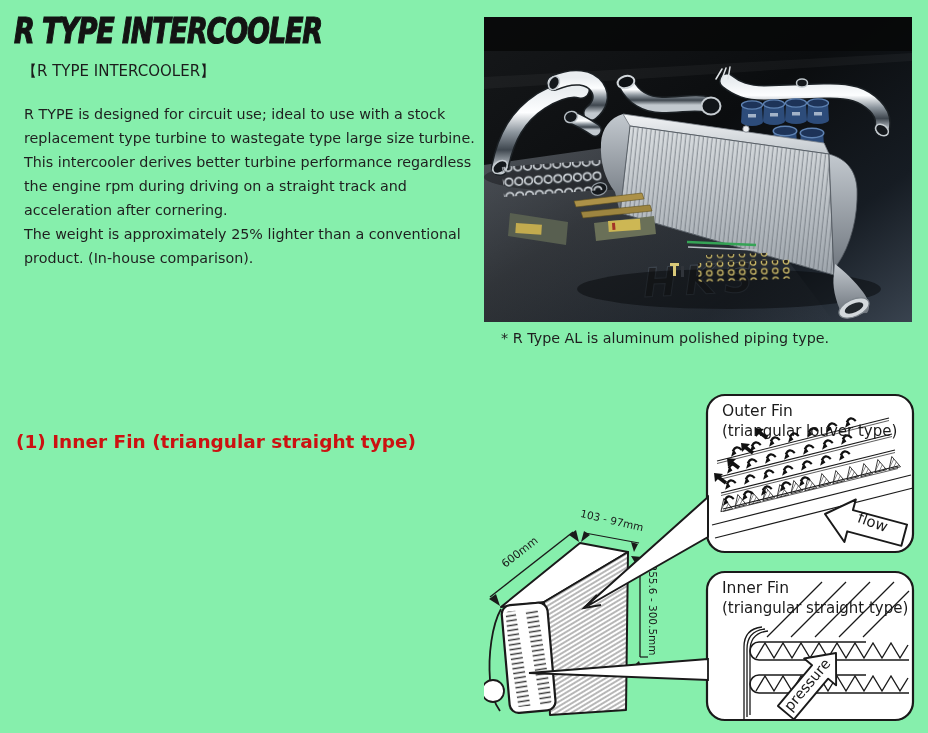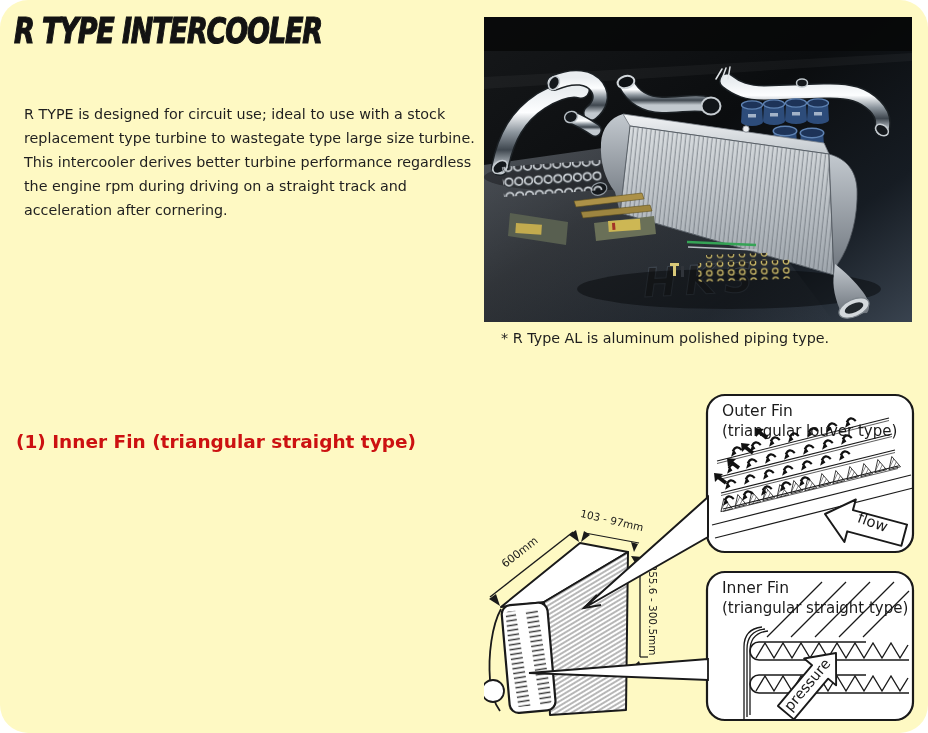--- a/index.html
+++ b/index.html
@@ -1,38 +1,40 @@
 <!DOCTYPE html>
 <html><head>
 <meta charset="utf-8">
 <style>
   html,body{margin:0;padding:0;background:#fff;}
-  .page{position:relative;width:928px;height:733px;background:#fef9c3;overflow:hidden;
-        font-family:"DejaVu Sans","Liberation Sans",sans-serif;color:#1f1f1f;border-radius:28px;}
+  .page{position:relative;width:928px;height:733px;background:#86efac;overflow:hidden;
+        font-family:"DejaVu Sans","Liberation Sans",sans-serif;color:#1f1f1f;}
   .title{position:absolute;left:14px;top:10px;font-size:36px;font-weight:bold;font-style:italic;
          color:#131313;-webkit-text-stroke:1.2px #131313;letter-spacing:-1.5px;white-space:nowrap;
          transform:scaleX(.75);transform-origin:0 0;}
   .subtitle{position:absolute;left:22px;top:62px;font-size:15px;color:#1c1c1c;}
   .intro{position:absolute;left:16px;top:102px;width:470px;font-size:14.3px;line-height:24px;color:#1f1f1f;margin-left:8px;}
   .feat-h{position:absolute;left:16px;font-size:18.5px;font-weight:bold;color:#cc1111;margin-top:35px;}
   .feat-b{position:absolute;left:16px;font-size:14.3px;color:#1f1f1f;}
   .photo{position:absolute;left:484px;top:17px;width:428px;height:305px;}
   .caption{position:absolute;left:484px;top:330px;font-size:14.3px;color:#1f1f1f;margin-left:17px;}
   .diagram{position:absolute;left:484px;top:385px;width:444px;height:348px;}
   svg text{font-family:"DejaVu Sans","Liberation Sans",sans-serif;fill:#1a1a1a;}
 </style>
 </head>
 <body>
 
 <div class="page">
 
   <div class="title">R TYPE INTERCOOLER</div>
+  <div class="subtitle">【R TYPE INTERCOOLER】</div>
 
   <div class="intro">
     <div>R TYPE is designed for circuit use; ideal to use with a stock replacement type turbine to wastegate type large size turbine. This intercooler derives better turbine performance regardless the engine rpm during driving on a straight track and acceleration after cornering.</div>
+    <div>The weight is approximately 25% lighter than a conventional product. (In-house comparison).</div>
   </div>
 
   <div class="feat-h" style="top:396px">(1) Inner Fin (triangular straight type)</div>
 
   <svg class="photo" viewBox="0 0 428 305">
     <defs>
       <linearGradient id="pbg" x1="0" y1="0" x2="1" y2="1">
         <stop offset="0" stop-color="#16181a"></stop>
           <stop offset=".45" stop-color="#0b0d0f"></stop>
         <stop offset=".75" stop-color="#161c23"></stop>

